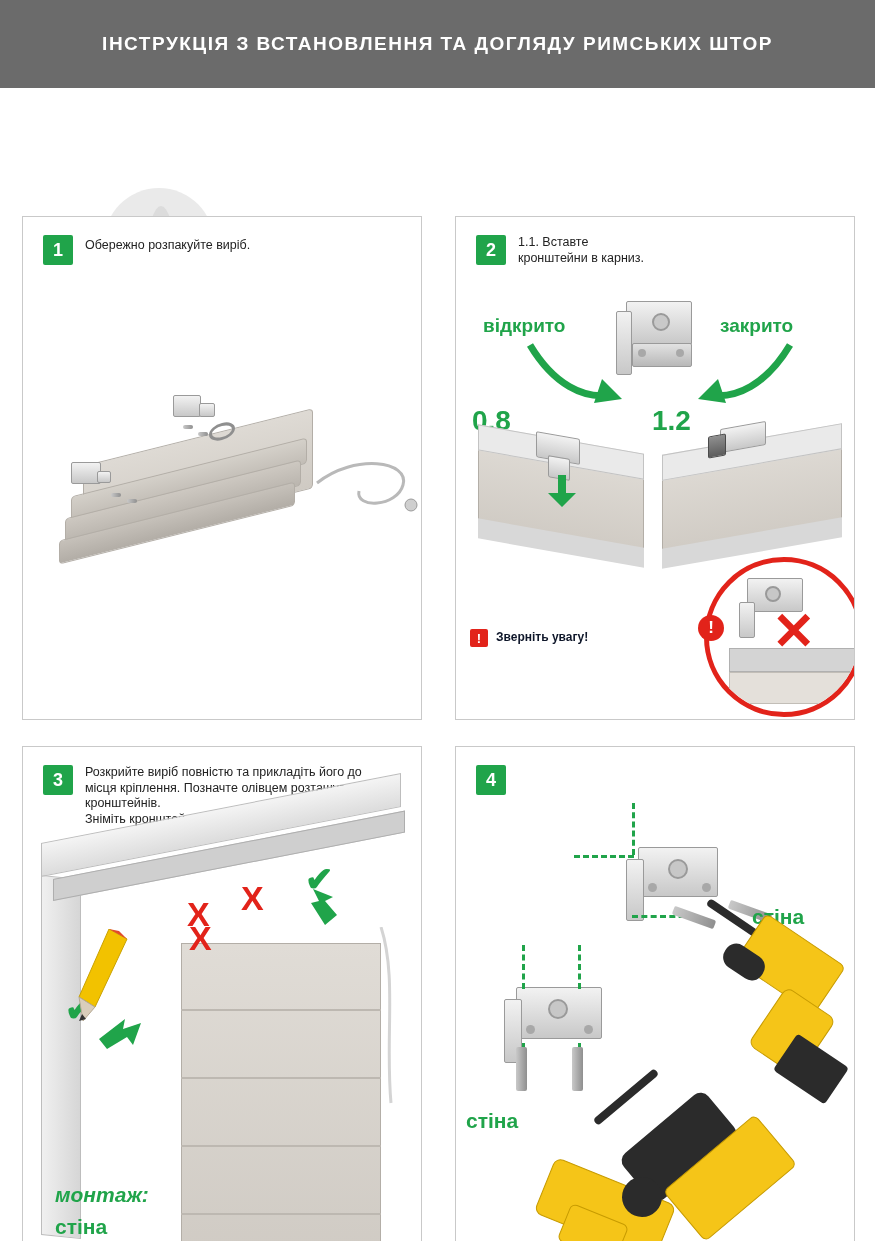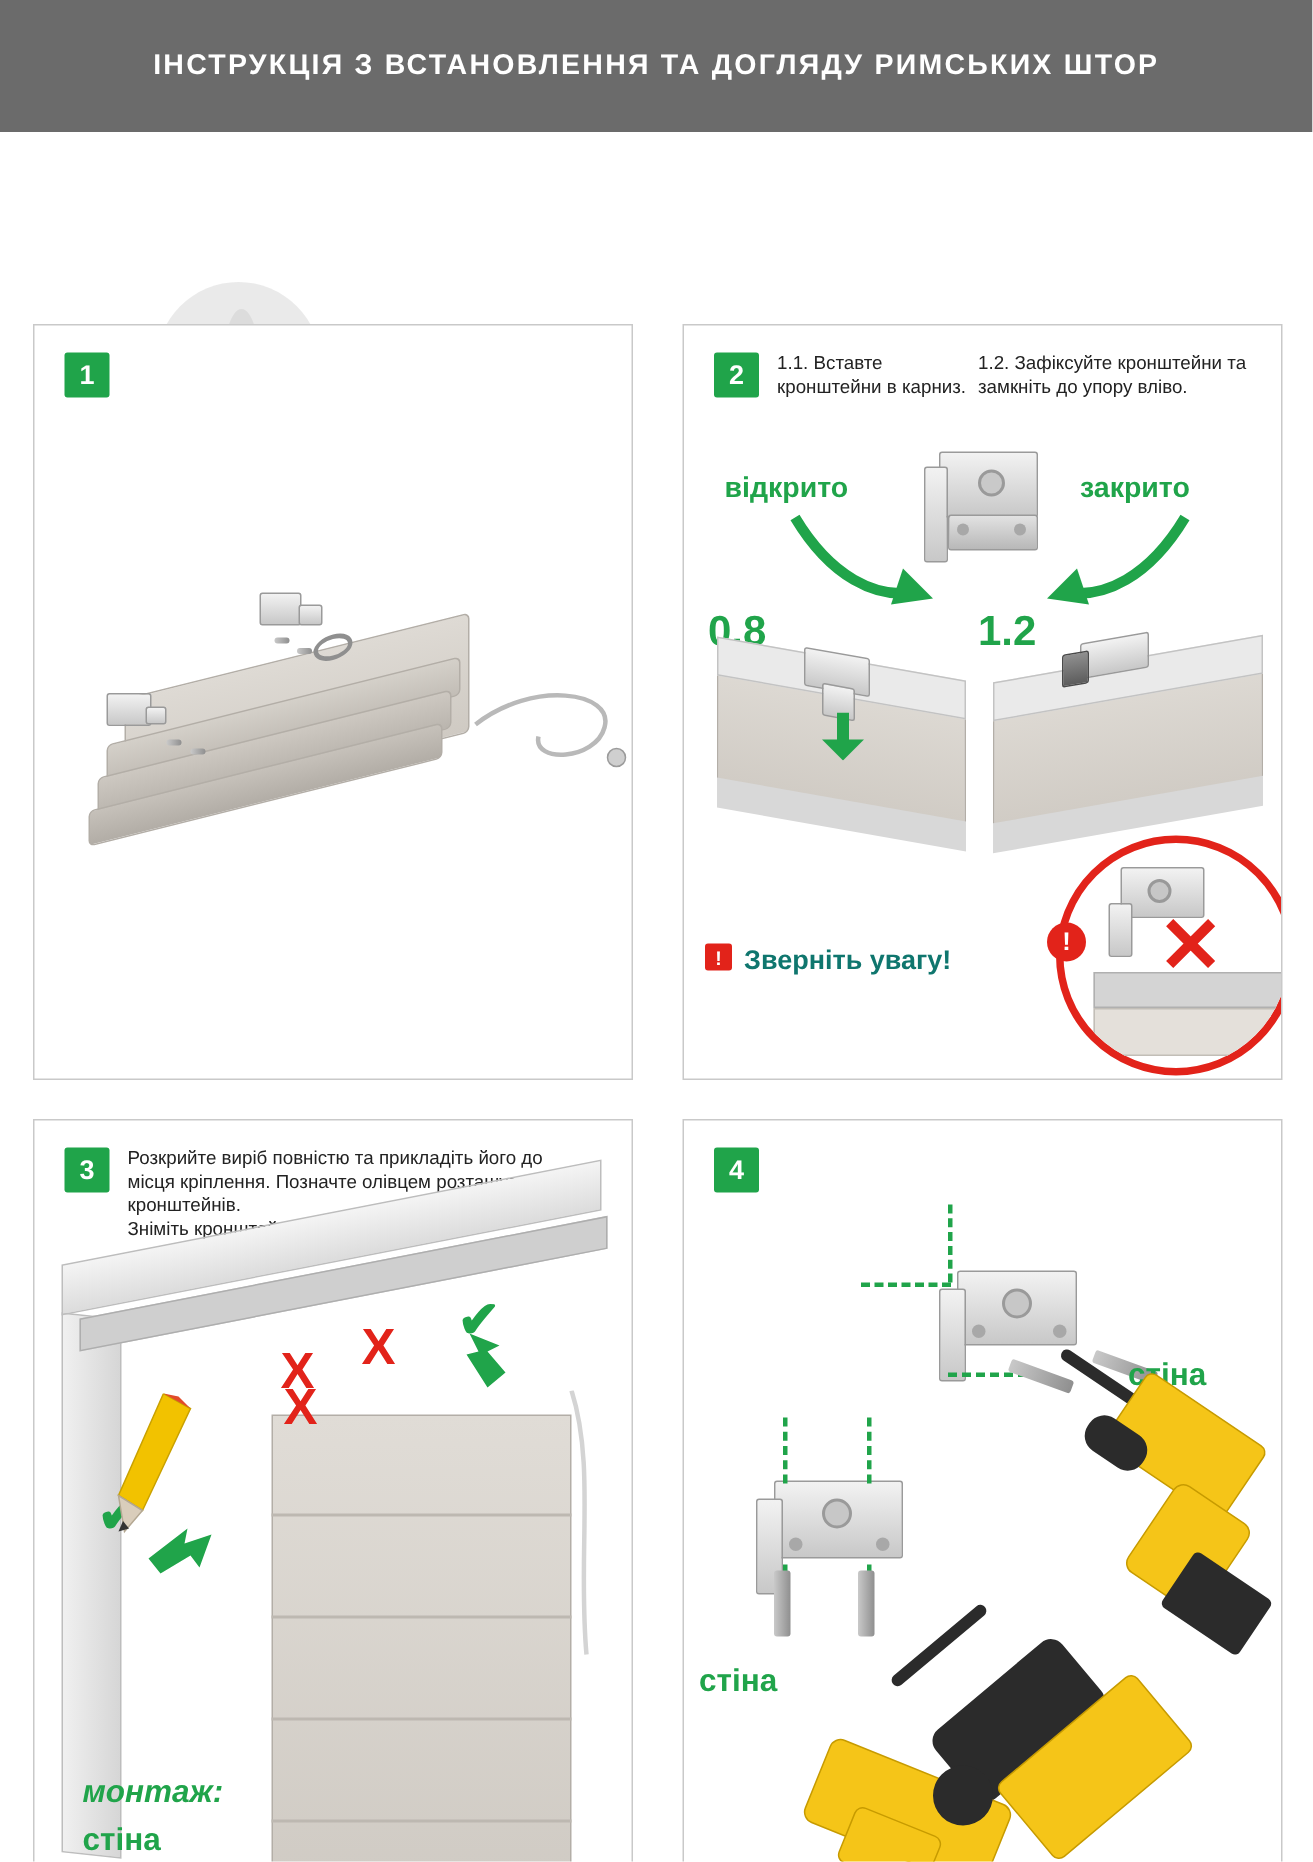--- a/index.html
+++ b/index.html
@@ -92,21 +92,21 @@
     position:absolute;
     color:#20a44a;
     font-weight:bold;
     font-size:28px;
   }
   .note-box { position:absolute; }
   .note-icon {
     width:18px;height:18px;border-radius:2px;background:#e2231a;color:#fff;
     font-weight:bold;font-size:13px;display:flex;align-items:center;justify-content:center;
   }
-  .note-title { color:#0f766e; font-weight:bold; font-size:18px; }
+  .note-title { color:#0f172a; font-weight:bold; font-size:12px; }
   .note-body { font-size:12px; color:#222; line-height:1.3; }
 
   .arrow-green { position:absolute; }
   .cross-red { position:absolute; color:#e2231a; font-weight:bold; }
   .check-green { position:absolute; color:#20a44a; font-weight:bold; }
 
   .circle-warn {
     position:absolute;
     border:5px solid #e2231a;
     border-radius:50%;
@@ -147,20 +147,21 @@
 
 <div class="sheet">
 
   <div class="watermark" style="left:104px;top:100px;width:110px;height:110px;"></div>
   <div class="wm-leaf" style="left:148px;top:118px;width:26px;height:74px;"></div>
   <div class="watermark" style="left:660px;top:1022px;width:110px;height:110px;"></div>
   <div class="wm-leaf" style="left:704px;top:1040px;width:26px;height:74px;"></div>
 
   <div class="panel" id="panel1">
     <div class="step-badge" style="left:20px;top:18px;">1</div>
+    <div class="step-text" style="left:62px;top:21px;width:300px;">Обережно розпакуйте виріб.</div>
 
     <div>
       <div class="fabric" style="left:60px;top:220px;width:230px;height:80px;transform:skewY(-14deg);border-radius:4px;"></div>
       <div class="fabric" style="left:48px;top:250px;width:236px;height:26px;transform:skewY(-14deg);border-radius:4px;background:linear-gradient(180deg,#d4d0c9,#c2bdb6);"></div>
       <div class="fabric" style="left:42px;top:272px;width:236px;height:26px;transform:skewY(-14deg);border-radius:4px;background:linear-gradient(180deg,#cdc8c1,#bab5ae);"></div>
       <div class="fabric" style="left:36px;top:294px;width:236px;height:24px;transform:skewY(-14deg);border-radius:4px;background:linear-gradient(180deg,#c6c1ba,#b2ada6);"></div>
       <div style="position:absolute;left:186px;top:206px;width:26px;height:17px;border:3px solid #8f8f8f;border-radius:50%;transform:skewY(-14deg);"></div>
 
       <svg style="position:absolute;left:292px;top:226px;" width="110" height="90">
         <path d="M2 40 C 40 10, 95 18, 88 42 C 82 64, 40 66, 44 48" stroke="#b9b9b9" stroke-width="3" fill="none"></path>
@@ -176,23 +177,20 @@
       <div class="screw" style="left:88px;top:276px;width:10px;height:4px;"></div>
       <div class="screw" style="left:104px;top:282px;width:10px;height:4px;"></div>
     </div>
   </div>
 
   <div class="panel" id="panel2">
     <div class="step-badge" style="left:20px;top:18px;">2</div>
 
     <div class="step-text" style="left:62px;top:18px;width:130px;">
       <b>1.1.</b><span> Вставте кронштейни в карниз.</span>
-    </div>
-    <div class="step-text" style="left:196px;top:18px;width:190px;">
-      <b>1.2.</b><span> Зафіксуйте кронштейни та замкніть до упору вліво.</span>
     </div>
 
     <div>
       <div class="bracket" style="left:170px;top:84px;width:66px;height:44px;"></div>
       <div class="bracket" style="left:160px;top:94px;width:16px;height:64px;"></div>
       <div class="bracket" style="left:176px;top:126px;width:60px;height:24px;background:linear-gradient(180deg,#e2e2e2,#b8b8b8);"></div>
       <div style="position:absolute;left:196px;top:96px;width:18px;height:18px;border-radius:50%;background:#c9c9c9;border:2px solid #9a9a9a;"></div>
       <div style="position:absolute;left:182px;top:132px;width:8px;height:8px;border-radius:50%;background:#a8a8a8;"></div>
       <div style="position:absolute;left:220px;top:132px;width:8px;height:8px;border-radius:50%;background:#a8a8a8;"></div>
     </div>

